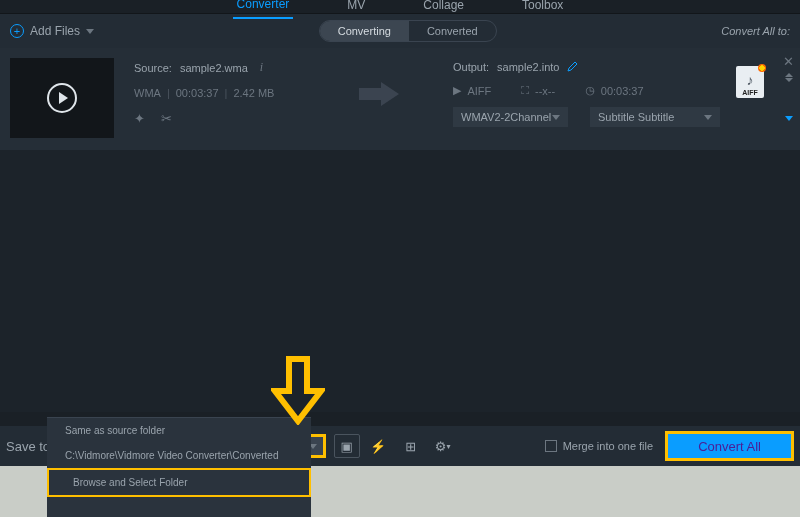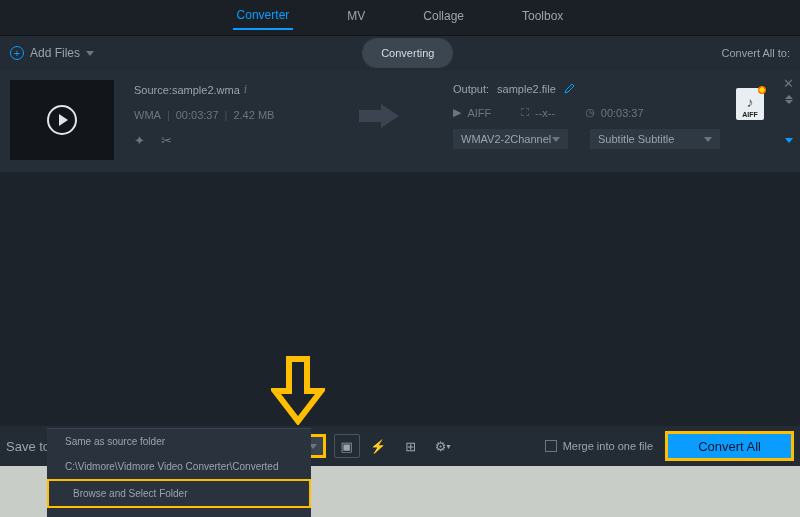--- a/index.html
+++ b/index.html
@@ -25,21 +25,21 @@
     font-size: 12px;
     position: relative;
     overflow: hidden;
   }
 
   
   .top-tabs {
     display: flex;
     justify-content: center;
     align-items: center;
-    height: 36px;
+    height: 14px;
     gap: 50px;
     padding-top: 2px;
     border-bottom: 1px solid #12161a;
   }
   .top-tabs .tab {
     font-size: 12px;
     color: var(--text-dim);
     padding: 0 4px 6px;
     cursor: pointer;
   }
@@ -80,39 +80,40 @@
     border-left: 4px solid transparent;
     border-right: 4px solid transparent;
     border-top: 5px solid var(--text-faint);
   }
   .segmented {
     display: flex;
     margin: 0 auto;
     border: 1px solid var(--border-sub);
     border-radius: 14px;
     overflow: hidden;
-    height: 30px;
+    height: 22px;
   }
   .segmented .seg {
     padding: 0 18px;
     font-size: 11px;
     display: flex;
     align-items: center;
     color: var(--text-dim);
     cursor: pointer;
   }
   .segmented .seg.active {
     background: #3c4651;
     color: var(--text-main);
   }
   .convert-all-to {
     display: flex;
     align-items: flex-end;
     gap: 7px;
     font-size: 11px;
+    font-style: italic;
   }
   .format-dd {
     display: flex;
     align-items: center;
     gap: 8px;
     padding: 3px 8px;
     background: var(--bg-mid);
     border: 1px solid var(--border-sub);
     font-size: 11px;
     cursor: pointer;
@@ -154,20 +155,21 @@
   .src-col {
     flex: 0 0 225px;
     display: flex;
     flex-direction: column;
     gap: 12px;
     padding-top: 2px;
   }
   .src-line {
     display: flex;
     align-items: center;
+    gap: 8px;
     font-size: 11px;
     color: var(--text-dim);
   }
   .info-i {
     font-style: italic;
     font-family: Georgia, serif;
     font-size: 12px;
     color: var(--text-faint);
     cursor: pointer;
     padding: 0 4px;
@@ -358,34 +360,34 @@
     cursor: pointer;
   }
   .merge .cbox {
     width: 12px; height: 12px;
     border: 1px solid #6c7680;
   }
   .convert-all-btn {
     height: 30px;
     padding: 0 30px;
     background: var(--accent);
-    color: #0f172a;
+    color: #4c1d95;
     font-size: 13px;
     display: flex;
     align-items: center;
     justify-content: center;
     border: 3px solid var(--highlight);
     cursor: pointer;
   }
 
   
   .dd-pop {
     position: absolute;
     left: 47px;
-    bottom: 9px;
+    bottom: 20px;
     width: 264px;
     background: #2a333d;
     border-top: 1px solid #3a4450;
     z-index: 30;
   }
   .dd-pop .opt {
     padding: 7px 18px;
     font-size: 10px;
     color: var(--text-dim);
     white-space: nowrap;
@@ -432,20 +434,21 @@
 </div>
 
 <div class="toolbar">
   <div class="add-files">
     <span class="plus-circle">+</span>
     <span>Add Files</span>
     <span class="chev-down"></span>
   </div>
   <div class="segmented">
     <div class="seg active">Converting</div>
+    <div class="seg">Converted</div>
   </div>
   <div class="convert-all-to">
     <span>Convert All to:</span>
   </div>
 </div>
 
 <div class="item-row">
   <div class="thumb">
     <div class="play-circle">
         <div class="play-tri"></div>
@@ -469,21 +472,21 @@
 
   <div class="arrow-big">
     <svg width="40" height="24" viewBox="0 0 40 24">
         <path d="M0 6 L22 6 L22 0 L40 12 L22 24 L22 18 L0 18 Z" fill="#3b4450"></path>
       </svg>
   </div>
 
   <div class="out-col">
     <div class="out-line">
       <span>Output:</span>
-      <span>sample2.file</span>
+      <span>sample2.into</span>
       <span class="pencil">
         <svg width="12" height="12" viewBox="0 0 12 12">
             <path d="M1 11 L2 8 L8 2 L10 4 L4 10 Z" fill="none" stroke="#0a9dff" stroke-width="1"></path>
           </svg>
       </span>
     </div>
     <div class="out-props">
       <div class="pcell">
           <span>▶</span>
           <span>AIFF</span>

